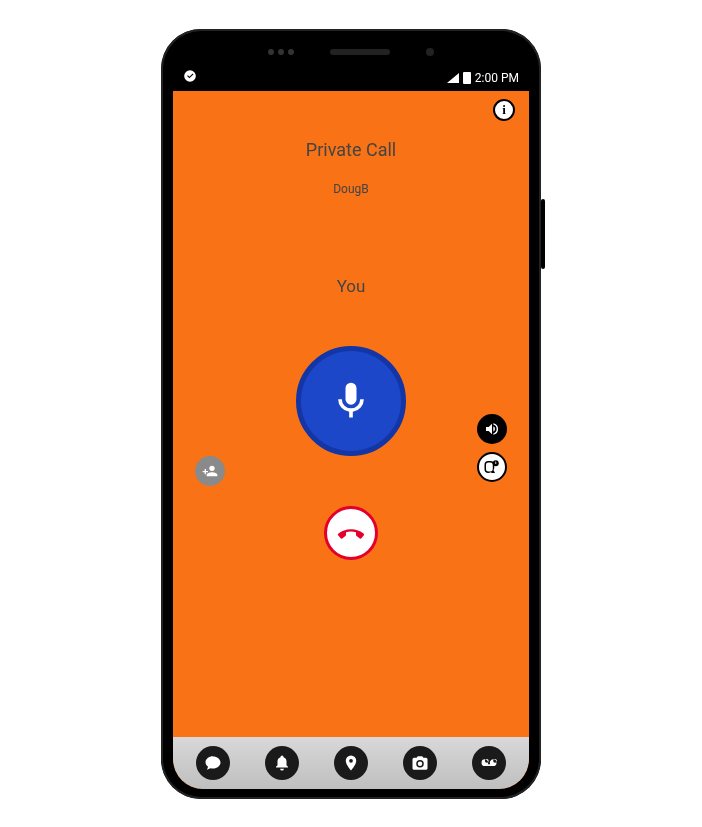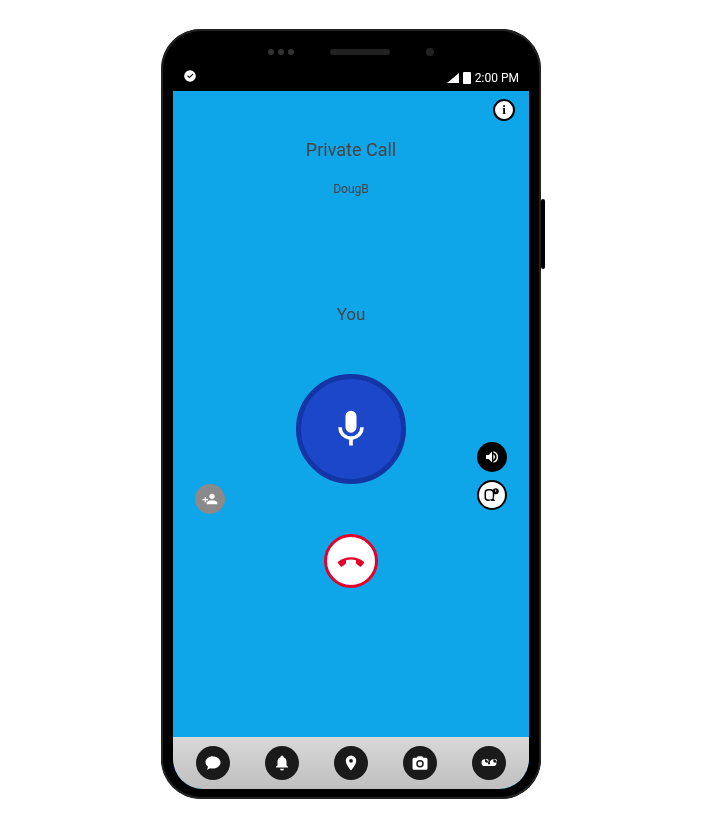--- a/index.html
+++ b/index.html
@@ -32,21 +32,21 @@
     display:flex;
     align-items:center;
     justify-content:center;
     gap:6px;
   }
   .dots{display:flex;gap:4px;margin-right:30px;}
   .dot{width:6px;height:6px;border-radius:50%;background:#333;}
   .slot{width:60px;height:6px;background:#222;border-radius:3px;}
   .cam{width:8px;height:8px;border-radius:50%;background:#222;}
   .screen{
-    background:#0ea5e9;
+    background:#f97316;
     width:100%;
     height: calc(100% - 26px);
     border-radius: 0 0 30px 30px;
     overflow:hidden;
     display:flex;
     flex-direction:column;
   }
   .status-bar{
     height:26px;
     background:#000;
@@ -74,21 +74,21 @@
   .info-btn{
     width:22px;height:22px;border:2px solid #000;border-radius:50%;
     display:flex;align-items:center;justify-content:center;
     font-family: Georgia, serif;
     font-weight:bold;font-size:13px;
     background:#fff;
   }
   .titles{text-align:center;color:#444;}
   .call-type{margin-top:18px;font-size:18px;}
   .caller{margin-top:22px;font-size:12px;}
-  .you{margin-top:108px;font-size:17px;}
+  .you{margin-top:80px;font-size:17px;}
   .controls{
     position:relative;
     flex:1;
   }
   .ptt{
     position:absolute;
     left:50%; top:50px;
     transform:translateX(-50%);
     width:110px;height:110px;border-radius:50%;
     background:#1c47c9;

